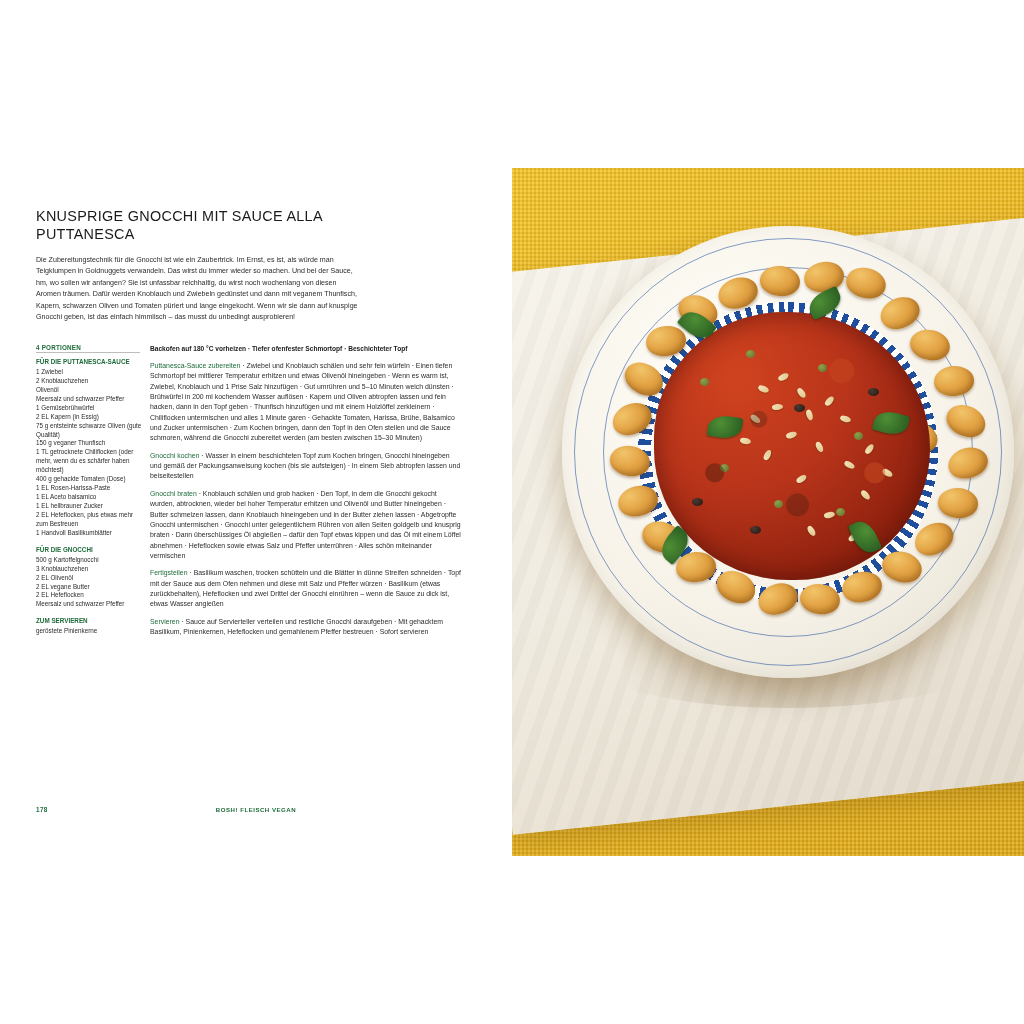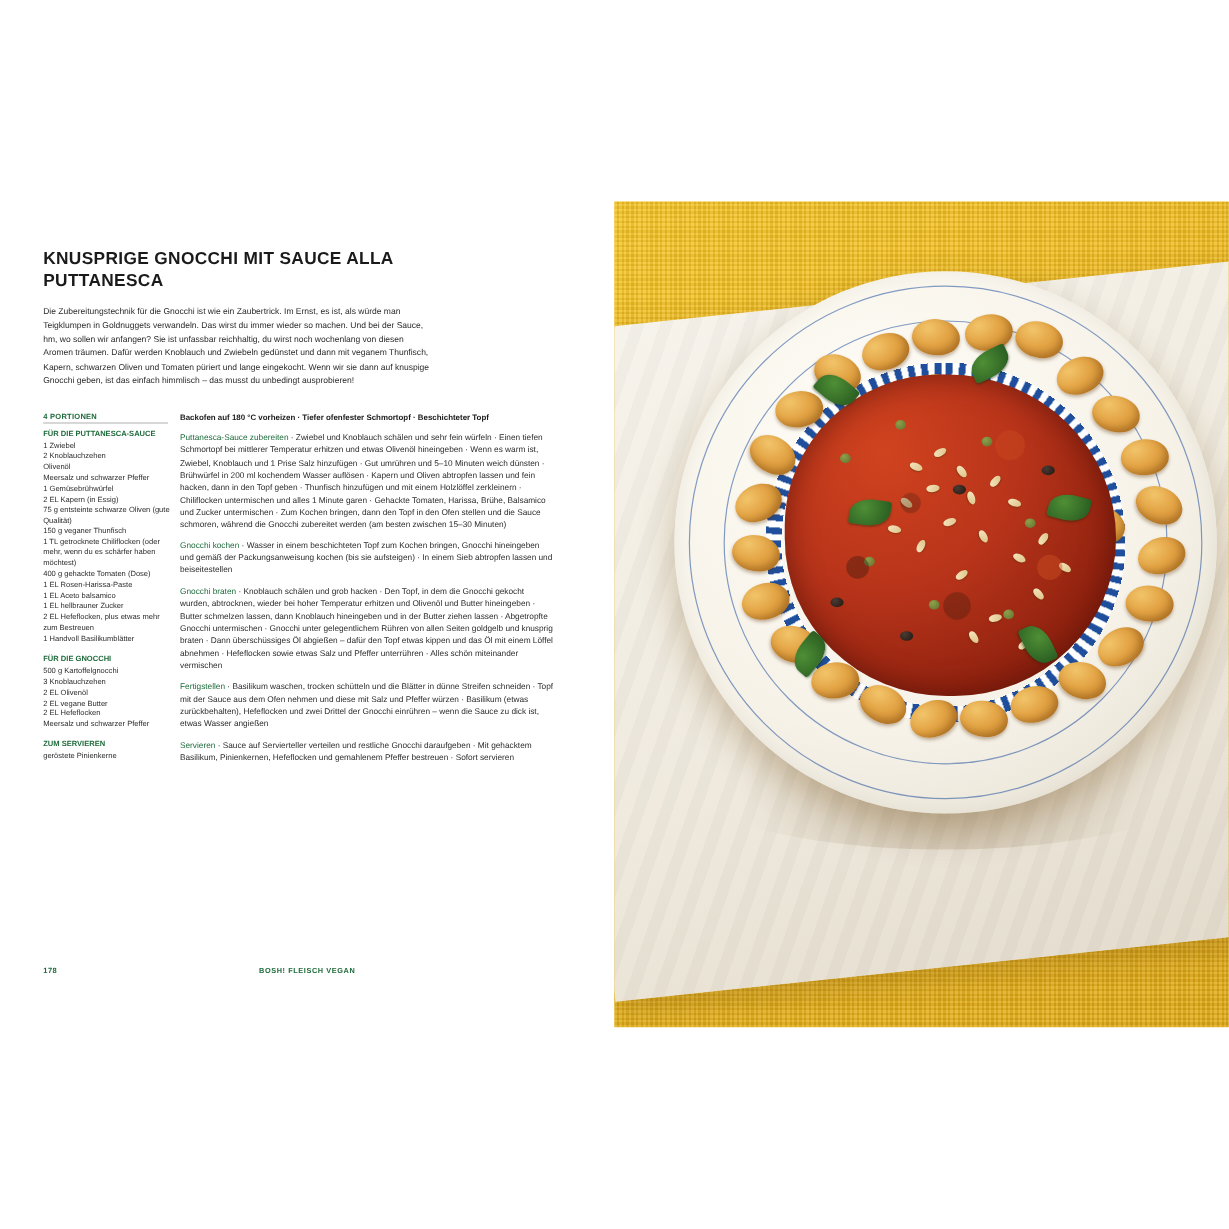--- a/index.html
+++ b/index.html
@@ -30,21 +30,21 @@
     height: 1024px;
     background: #ffffff;
   }
   .recipe-title {
     position: absolute;
     left: 36px;
     top: 208px;
     width: 330px;
     font-size: 14.4px;
     line-height: 1.22;
-    font-weight: bold;
+    font-weight: normal;
     letter-spacing: 0.3px;
     text-transform: uppercase;
     color: #1a1a1a;
   }
   .intro {
     position: absolute;
     left: 36px;
     top: 255px;
     width: 322px;
     font-size: 7.1px;

